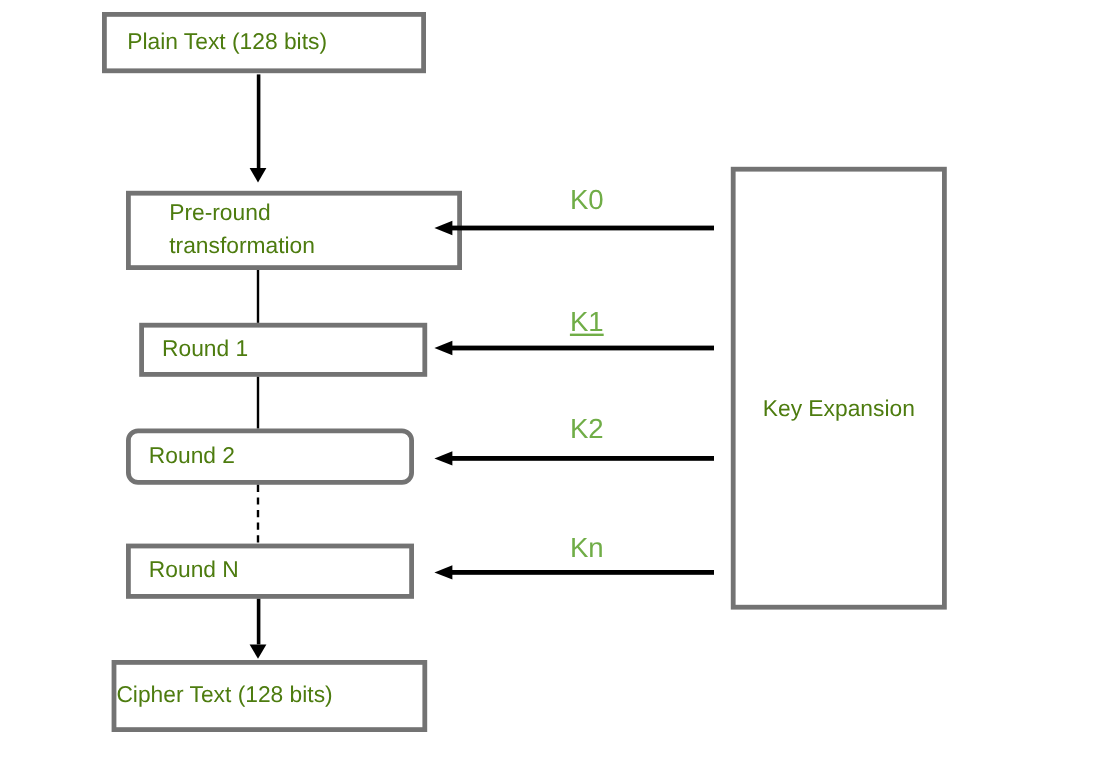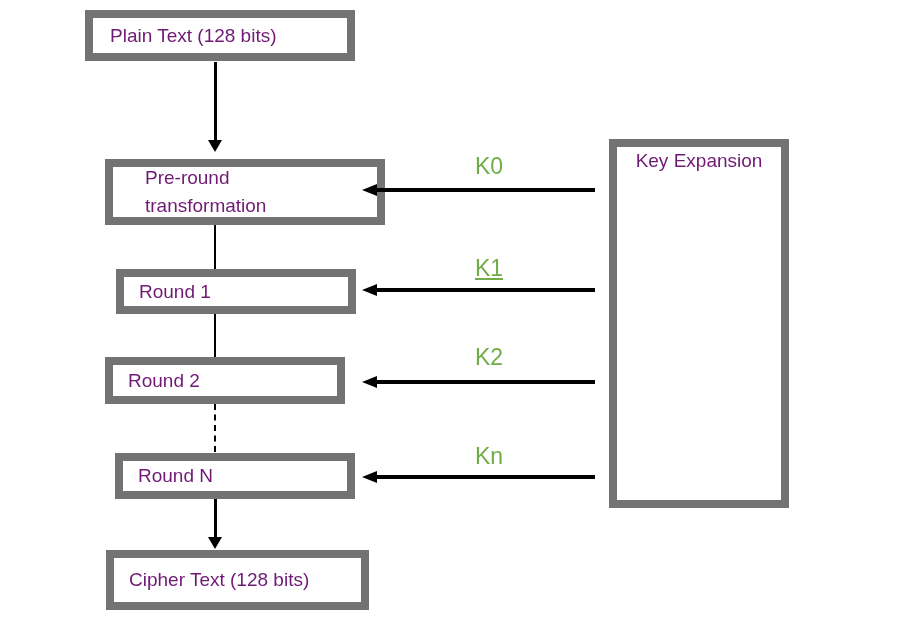--- a/index.html
+++ b/index.html
@@ -11,39 +11,39 @@
   .canvas {
     position: relative;
     width: 917px;
     height: 644px;
     background: #ffffff;
     overflow: hidden;
   }
   .box {
     position: absolute;
     box-sizing: border-box;
-    border: 8px solid #737373;
+    border: 4px solid #737373;
     background: #ffffff;
-    color: #701a75;
+    color: #4d7c0f;
     font-size: 19px;
     line-height: 28px;
     display: flex;
     align-items: center;
   }
   .box span { display: block; }
 
   #box-plain   { left: 85px;  top: 10px;  width: 270px; height: 51px;  padding-left: 17px; }
   #box-preround{ left: 105px; top: 159px; width: 280px; height: 66px;  padding-left: 32px; }
   #box-preround span { width: 165px; }
   #box-round1  { left: 116px; top: 269px; width: 240px; height: 45px;  padding-left: 15px; }
-  #box-round2  { left: 105px; top: 357px; width: 240px; height: 47px;  padding-left: 15px; }
-  #box-roundn  { left: 115px; top: 453px; width: 240px; height: 46px;  padding-left: 15px; }
-  #box-cipher  { left: 93px;  top: 550px; width: 263px; height: 60px;  padding-left: 15px; margin-left: 13px; }
+  #box-round2  { left: 105px; top: 357px; width: 240px; height: 47px;  padding-left: 15px; border-radius: 10px; }
+  #box-roundn  { left: 105px; top: 453px; width: 240px; height: 46px;  padding-left: 15px; }
+  #box-cipher  { left: 93px;  top: 550px; width: 263px; height: 60px;  padding-left: 0; }
   #box-keyexp  { left: 609px; top: 139px; width: 180px; height: 369px;
-                 align-items: flex-start; justify-content: center; }
+                 align-items: flex-start; justify-content: center; padding-top: 185px; }
 
   
   .vstem  { position: absolute; background: #000000; width: 3px; left: 214px; }
   .vline  { position: absolute; background: #000000; width: 2px; left: 214px; }
   .vdash  { position: absolute; width: 0; left: 214px; border-left: 2px dashed #000000; }
   .vhead  { position: absolute; width: 0; height: 0; left: 208px;
             border-left: 7px solid transparent; border-right: 7px solid transparent;
             border-top: 12px solid #000000; }
 
   #stem-top     { top: 62px;  height: 78px; }

